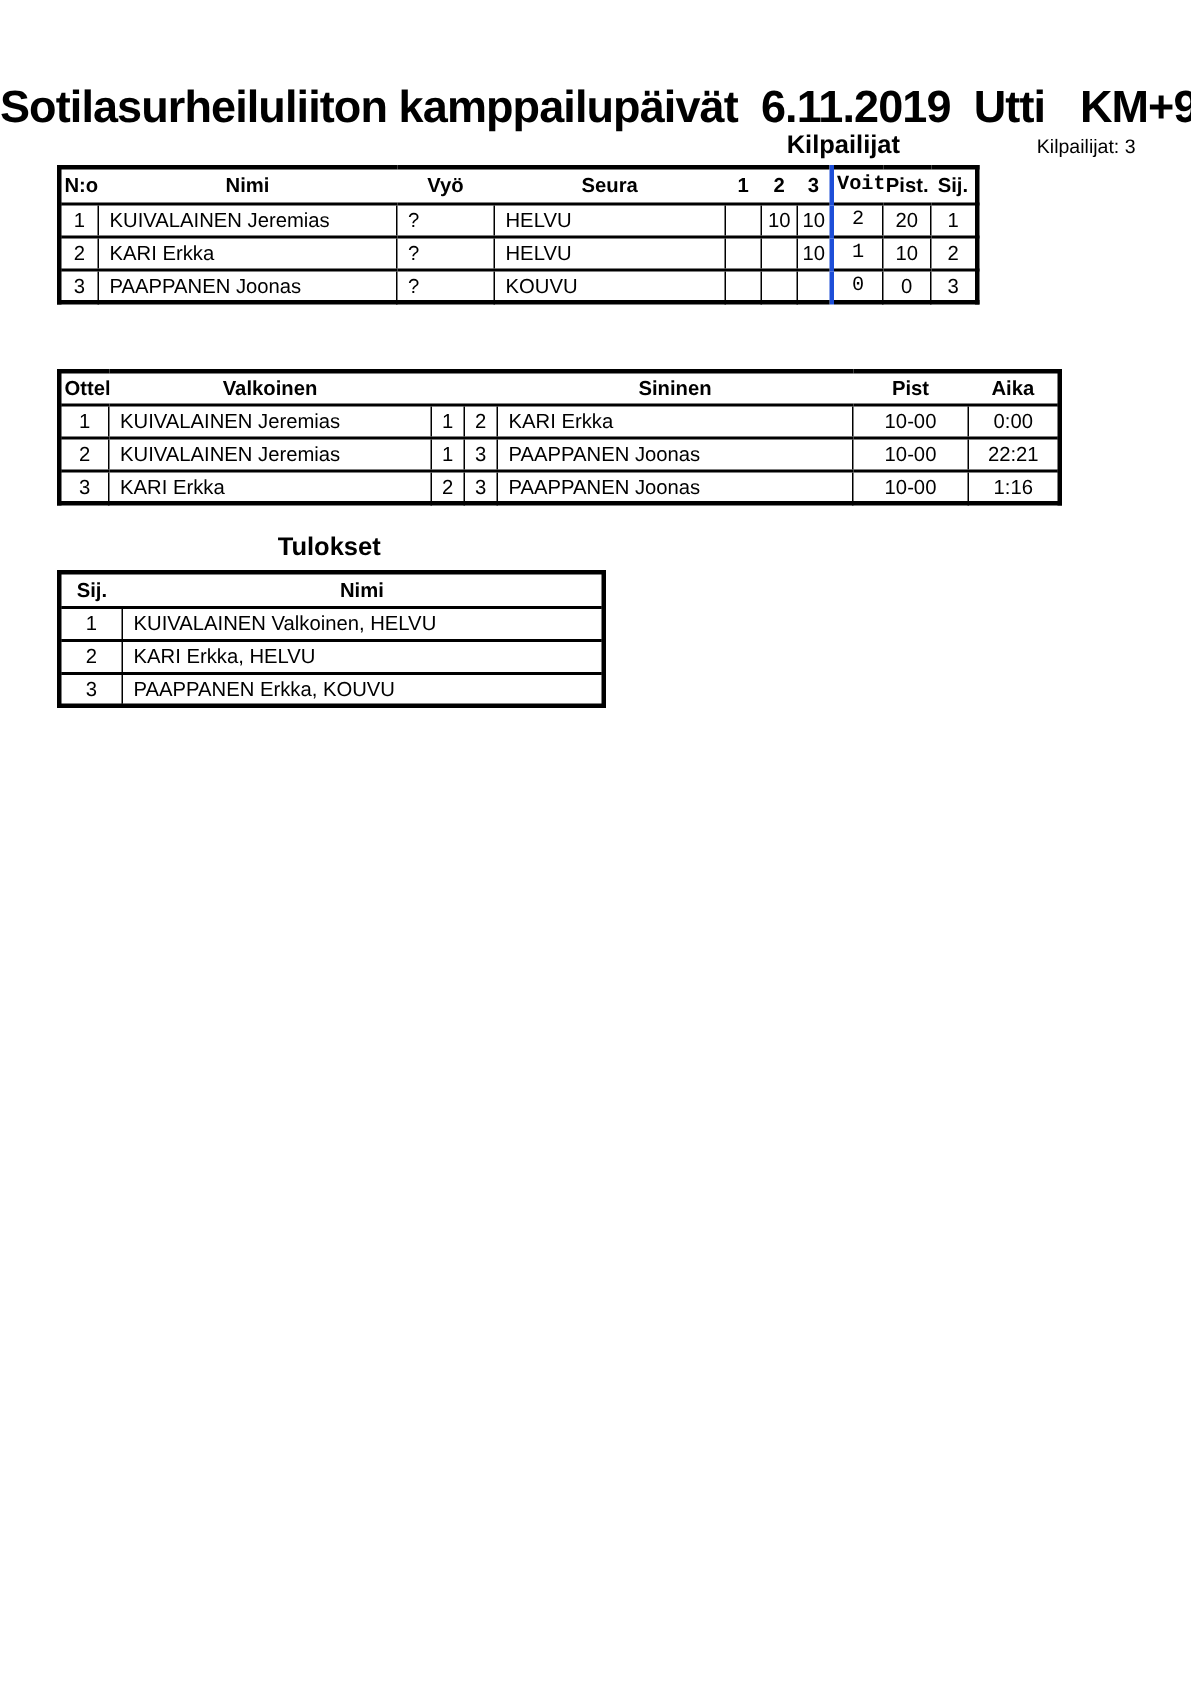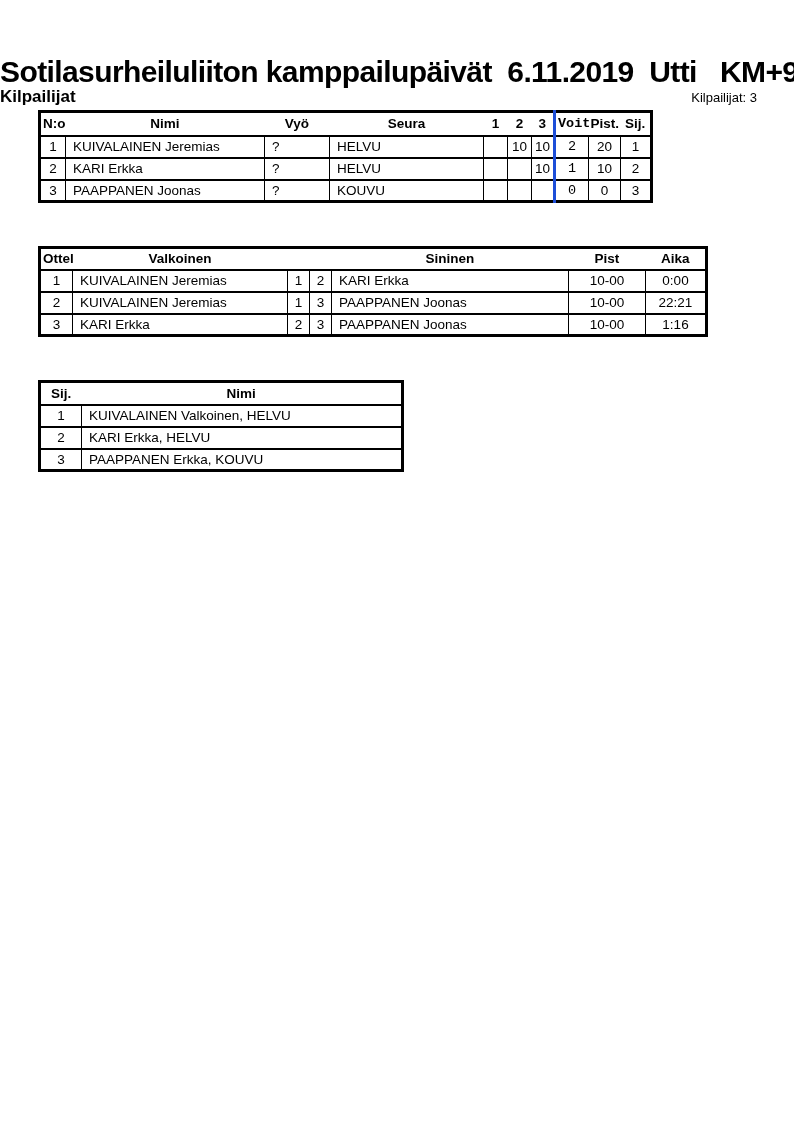--- a/index.html
+++ b/index.html
@@ -14,21 +14,21 @@
   }
   .title {
     position:absolute; left:0; right:0; top:55px;
     text-align:center;
     font-size:30px; font-weight:bold;
     letter-spacing:-0.6px;
     white-space:pre;
   }
   .subtitle {
     position:absolute; left:0; top:87px; width:600px;
-    text-align:left;
+    text-align:right;
     font-size:17px; font-weight:bold;
   }
   .count-label {
     position:absolute; top:90px; left:560px; width:197px;
     text-align:right;
     font-size:13px;
   }
   .sec-heading {
     position:absolute;
     text-align:center;
@@ -199,20 +199,21 @@
         <td class="name">KARI Erkka</td>
         <td>2</td>
         <td>3</td>
         <td class="name">PAAPPANEN Joonas</td>
         <td>10-00</td>
         <td>1:16</td>
       </tr>
     </tbody>
   </table>
 
+  <div class="sec-heading h-results">Tulokset</div>
 
   <table class="doc t3">
     <colgroup>
       <col style="width:42px">
         <col style="width:321px">
     </colgroup>
     <thead>
       <tr>
         <th>Sij.</th>
         <th>Nimi</th>

